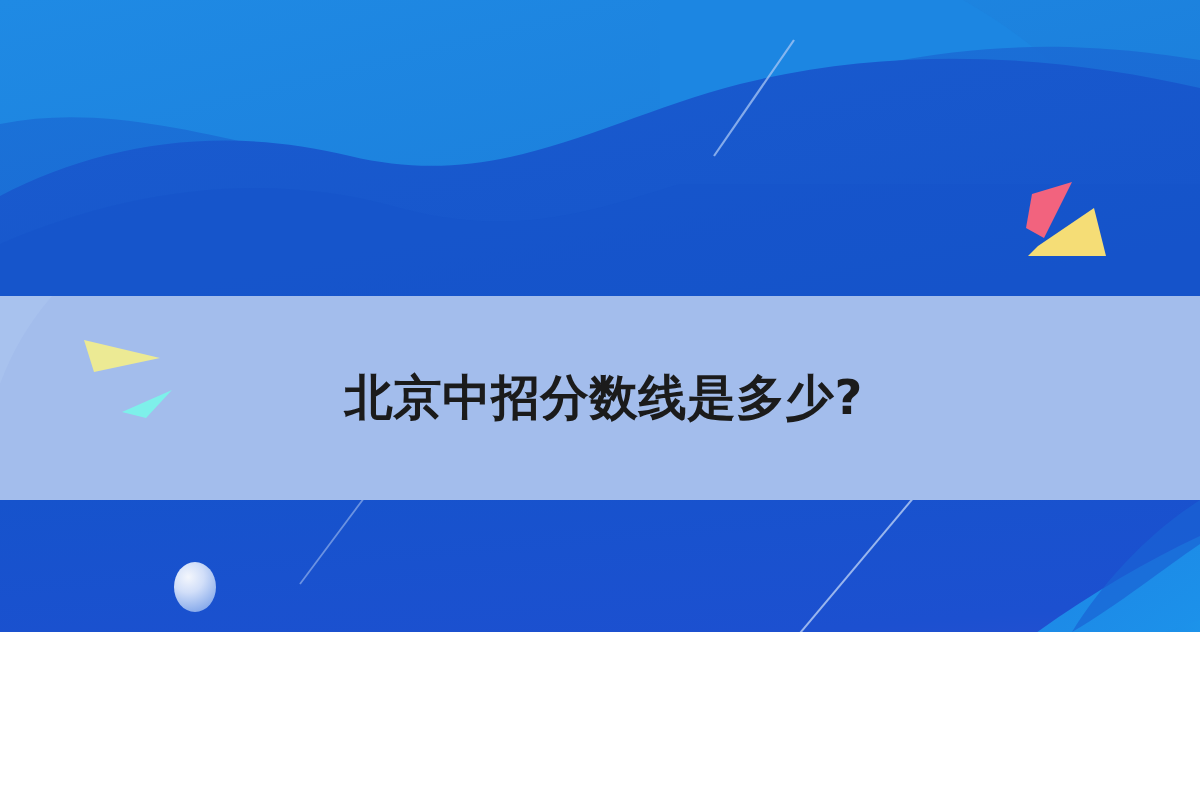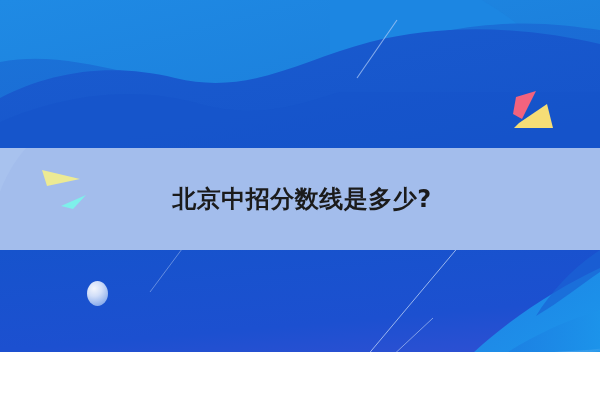--- a/index.html
+++ b/index.html
@@ -7,21 +7,21 @@
     padding: 0;
     background: #ffffff;
   }
   body {
     font-family: "DejaVu Sans", "Liberation Sans", sans-serif;
   }
 
   #poster {
     position: relative;
     width: 600px;
-    height: 352px;
+    height: 316px;
     overflow: hidden;
     background: #1756cc;
   }
 
   
   .top-section {
     position: absolute;
     left: 0;
     top: 0;
     width: 600px;

